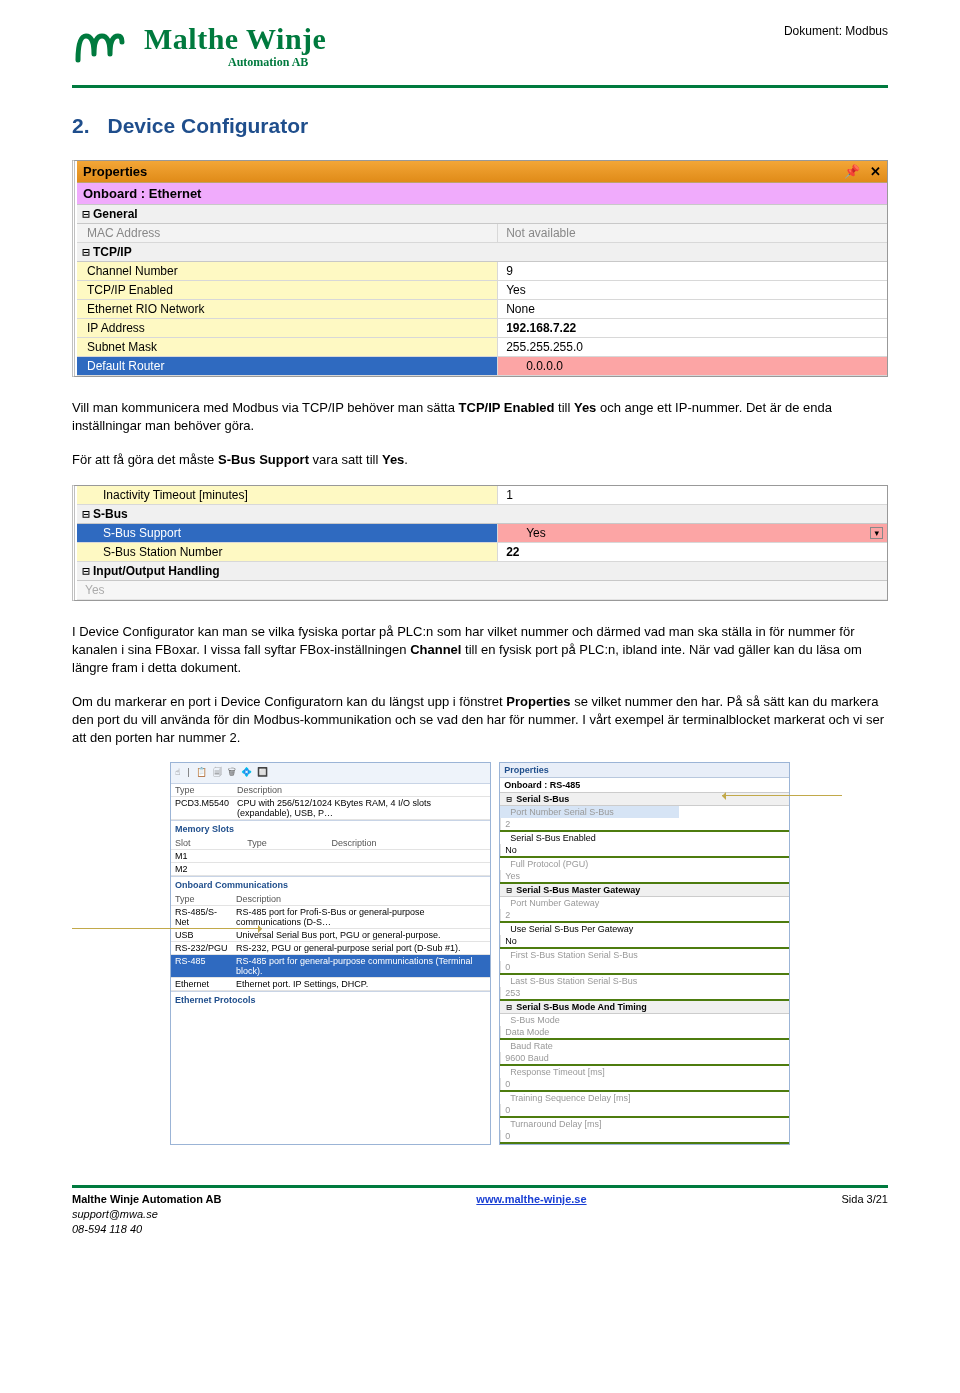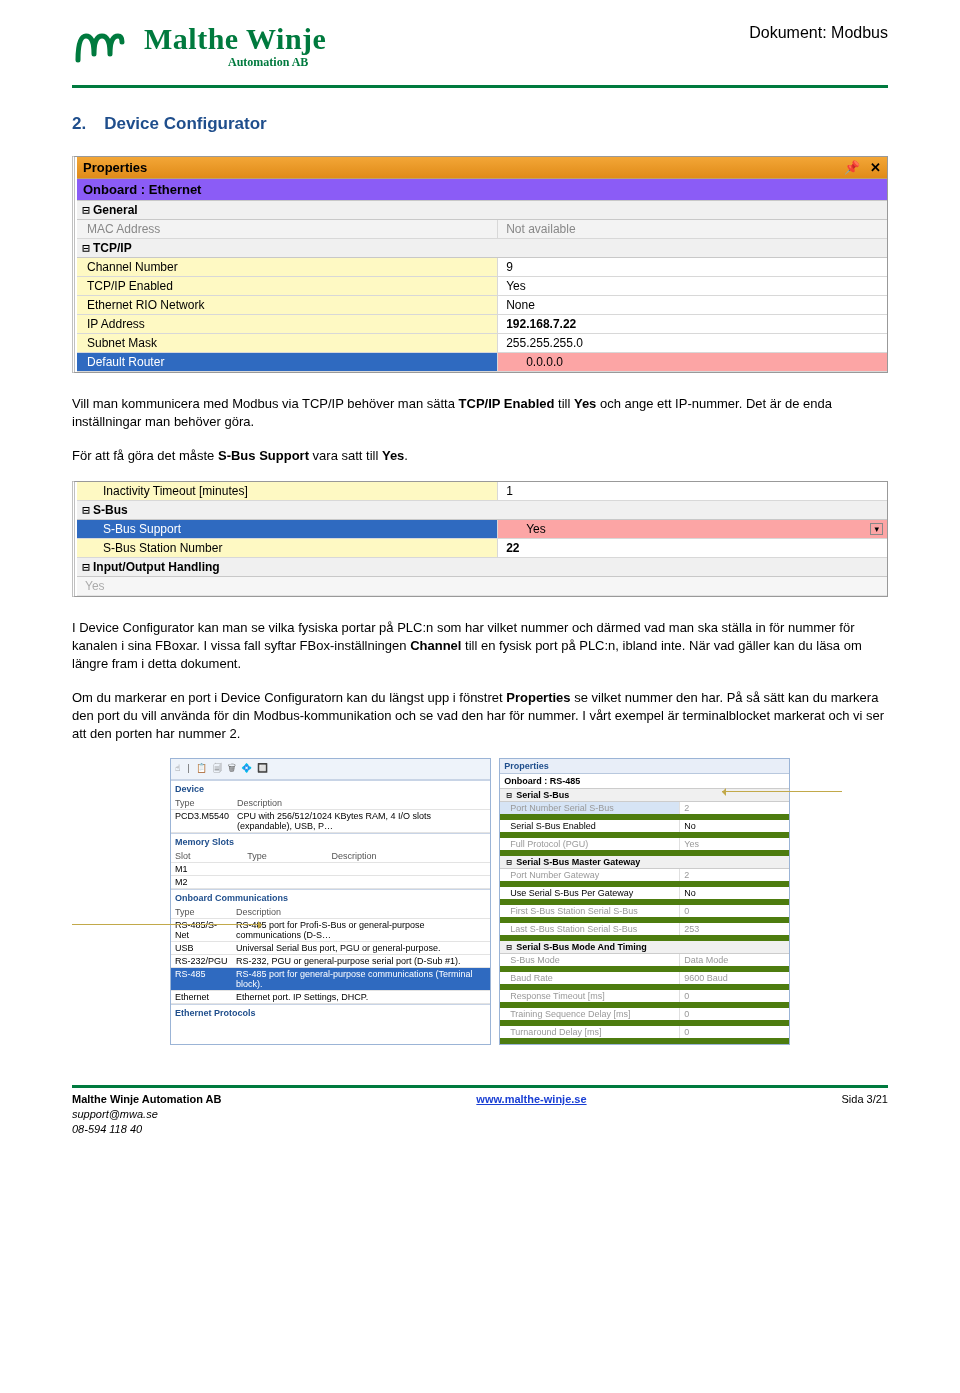--- a/index.html
+++ b/index.html
@@ -13,37 +13,37 @@
     padding: 24px 72px 0 72px;
   }
   .header { padding-bottom: 4px; }
   .header-row { display: flex; justify-content: space-between; align-items: flex-start; }
   .logo-block { display: inline-block; }
   .logo-row { display: flex; align-items: flex-start; gap: 16px; }
   .logo-mark { display: inline-block; }
   .logo-text { display: flex; flex-direction: column; line-height: 1; }
   .logo-line1 { font-family: Georgia, 'Times New Roman', serif; color: #007a3e; font-size: 30px; font-weight: bold; letter-spacing: 0.5px; }
   .logo-line2 { font-family: Georgia, 'Times New Roman', serif; color: #007a3e; font-size: 12px; font-weight: bold; margin-left: 84px; margin-top: 2px; }
-  .doc-label { font-size: 16px; text-align: right; }
+  .doc-label { font-size: 12px; text-align: right; }
   .green-rule { border: none; border-top: 3px solid #007a3e; margin: 12px 0 26px 0; }
 
-  .section-head { color: #1f4e8c; font-size: 17px; font-weight: bold; margin-bottom: 22px; }
+  .section-head { color: #1f4e8c; font-size: 21px; font-weight: bold; margin-bottom: 22px; }
   .section-num { margin-right: 18px; }
 
   
   .shot { margin: 0 0 22px 0; }
   .shot1 { border: 1px solid #999; border-left: 3px double #c0c0c0; padding-left: 2px; background: #fff; }
   .prop-title {
     background: linear-gradient(#f3a637,#e08b18);
     color: #000; font-weight: bold; font-size: 13px;
     padding: 3px 6px; display: flex; align-items: center; justify-content: space-between;
     border-bottom: 1px solid #bfa26a;
   }
   .prop-title .pins { display: flex; gap: 10px; font-size: 13px; }
-  .panel-sub { font-weight: bold; padding: 3px 6px; border-bottom: 1px solid #c8c8c8; background: #8b5cf6; }
+  .panel-sub { font-weight: bold; padding: 3px 6px; border-bottom: 1px solid #c8c8c8; background: #f0abfc; }
   .grid-row { display: flex; font-size: 12px; border-bottom: 1px solid #d8d8d8; }
   .grid-row .c1 { width: 52%; padding: 2px 4px 2px 10px; border-right: 1px solid #d8d8d8; background: #fef9c3; }
   .grid-row .c2 { flex: 1; padding: 2px 4px 2px 8px; background: #fff; }
   .grid-cat { display: flex; align-items: center; background: #f0f0f0; font-weight: bold; padding: 2px 2px; border-bottom: 1px solid #c8c8c8; font-size: 12px; }
   .plusminus { width: 14px; text-align: center; font-family: monospace; }
   .disabled-row .c1, .disabled-row .c2 { color: #888; background: #f3f3f3; }
   .sel-row .c1 { background: #2f6ac0; color: #fff; }
   .sel-row .c2 { background: #fca5a5; padding-left: 28px; }
   .bold-val { font-weight: bold; }
 
@@ -54,21 +54,21 @@
   .shot3-wrap { position: relative; margin: 12px 0 40px 0; }
   .shot3 { display: flex; gap: 8px; font-size: 9px; margin: 0 auto; width: 620px; }
   .shot3 .left { flex: 1.05; border: 1px solid #9bb4d6; }
   .shot3 .right { flex: 0.95; border: 1px solid #9bb4d6; }
   .toolbar3 { background: #eef3fa; padding: 2px 4px; font-family: monospace; color: #666; border-bottom: 1px solid #c8d4e6; }
   .blue-head { color: #1f4e8c; font-weight: bold; background: #fff; padding: 3px 4px; border-top: 1px solid #c8d4e6; }
   table.mini { width: 100%; border-collapse: collapse; font-size: 9px; }
   table.mini td { padding: 1px 4px; border-bottom: 1px solid #e3e3e3; vertical-align: top; }
   table.mini td.l { color: #555; }
   .sel3 td { background: #2f6ac0 !important; color: #fff !important; }
-  .grid3-row { display: flex; border-bottom: 6px solid #4d7c0f; }
+  .grid3-row { display: flex; border-bottom: 2px solid #4d7c0f; flex-direction: column; }
   .grid3-row .g1 { width: 62%; padding: 1px 4px 1px 10px; }
   .grid3-row .g2 { flex: 1; padding: 1px 4px; border-left: 1px solid #e0e0e0; }
   .cat3 { background: #f0f0f0; font-weight: bold; padding: 1px 2px; border-bottom: 1px solid #ccc; display: flex; align-items: center; }
   .dim { color: #999; }
   .sel3b .g1 { background: #d6e4f5; }
   .arrow { position: absolute; height: 1px; background: #c2a94a; }
   .arrow.a1 { top: 166px; left: 0; width: 190px; }
   .arrow.a2 { top: 33px; right: 46px; width: 120px; }
   .arrow::after { content: ""; position: absolute; top: -3px; border: 4px solid transparent; }
   .arrow.a1::after { right: -4px; border-left-color: #c2a94a; }
@@ -207,21 +207,20 @@
   <span>Om du markerar en port i Device Configuratorn kan du längst upp i fönstret </span><b>Properties</b><span> se vilket nummer den har. På så sätt kan du markera den port du vill använda för din Modbus-kommunikation och se vad den har för nummer. I vårt exempel är terminalblocket markerat och vi ser att den porten har nummer 2.</span>
 </p>
 
 <div class="shot3-wrap">
   <div class="arrow a1"></div>
   <div class="arrow a2"></div>
   <div class="shot3">
 
     <div class="left">
       <div class="toolbar3">☝ | 📋 🗐 🗑 💠 🔲</div>
-      <div class="blue-head">Device</div>
       <table class="mini">
         <tbody>
             <tr>
               <td class="l">Type</td>
               <td class="l">Description</td>
             </tr>
         <tr>
               <td>PCD3.M5540</td>
               <td>CPU with 256/512/1024 KBytes RAM, 4 I/O slots (expandable), USB, P…</td>
             </tr>

